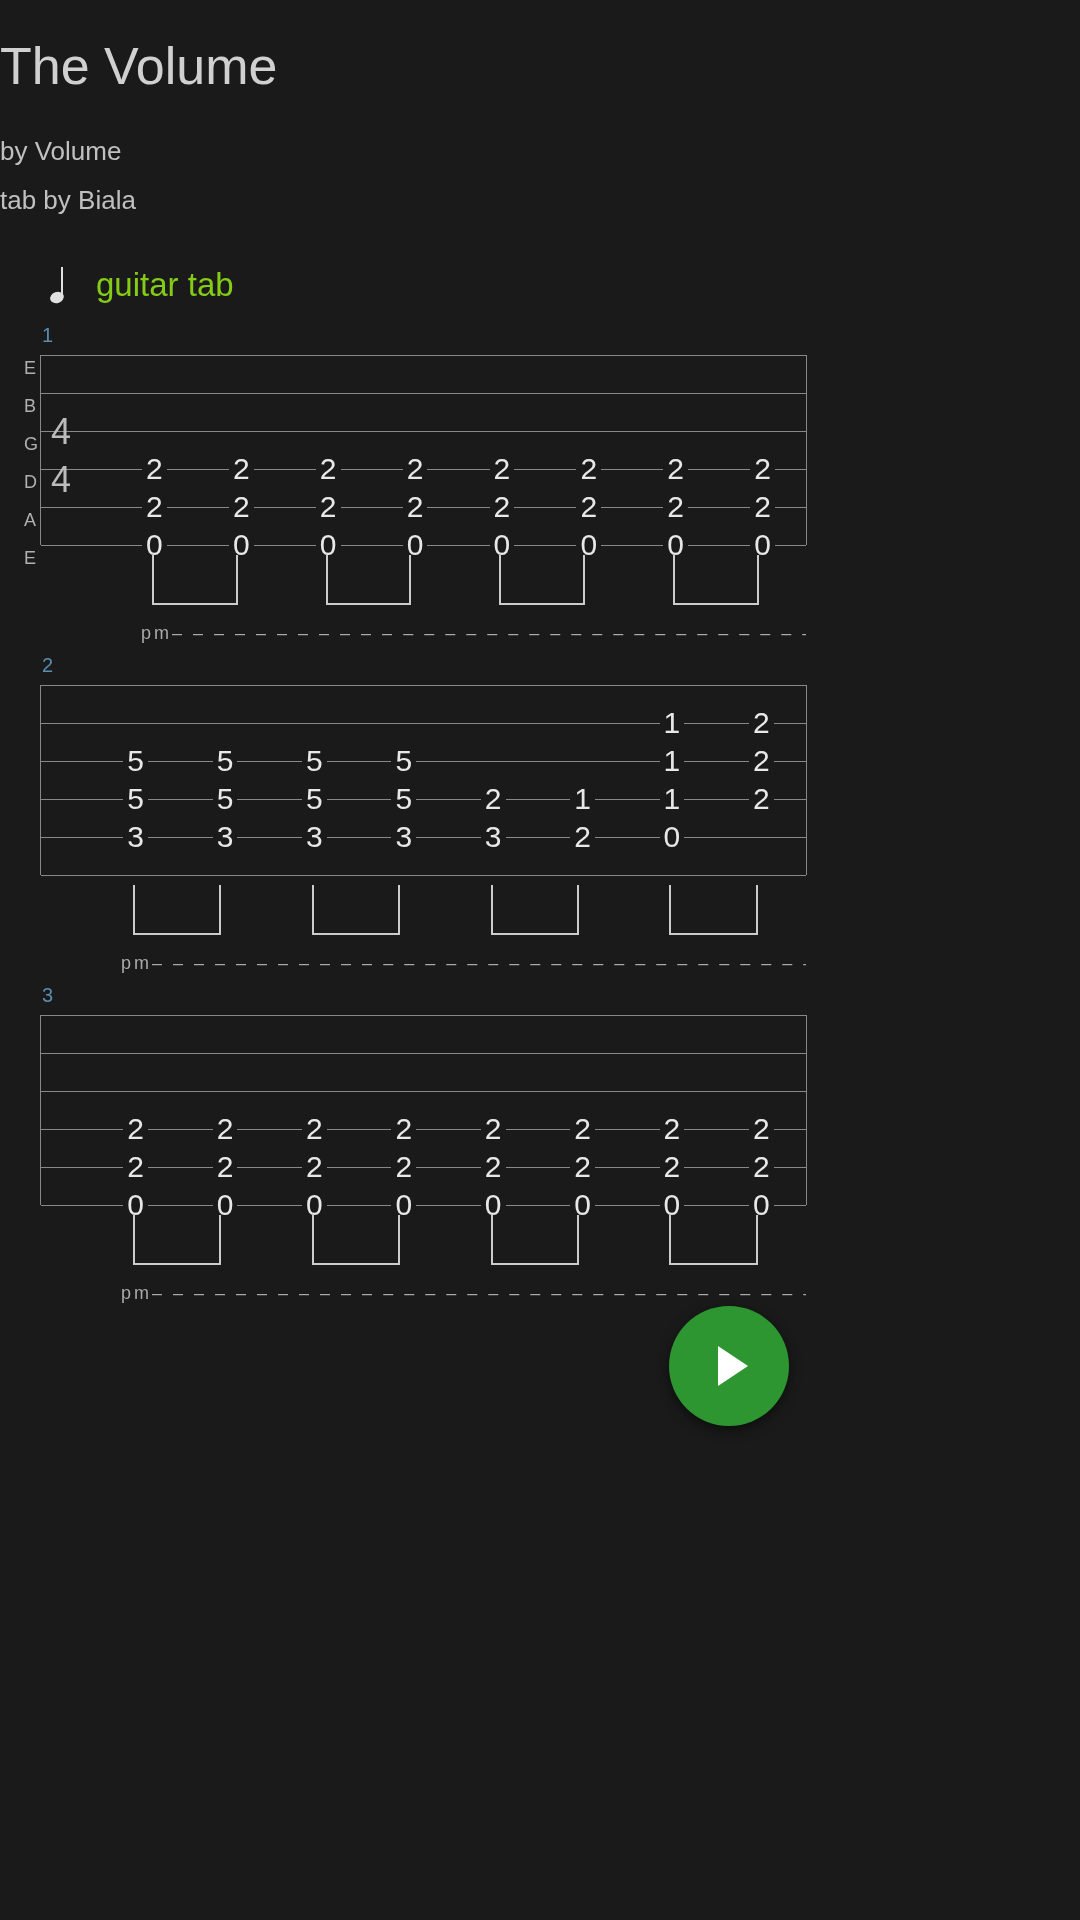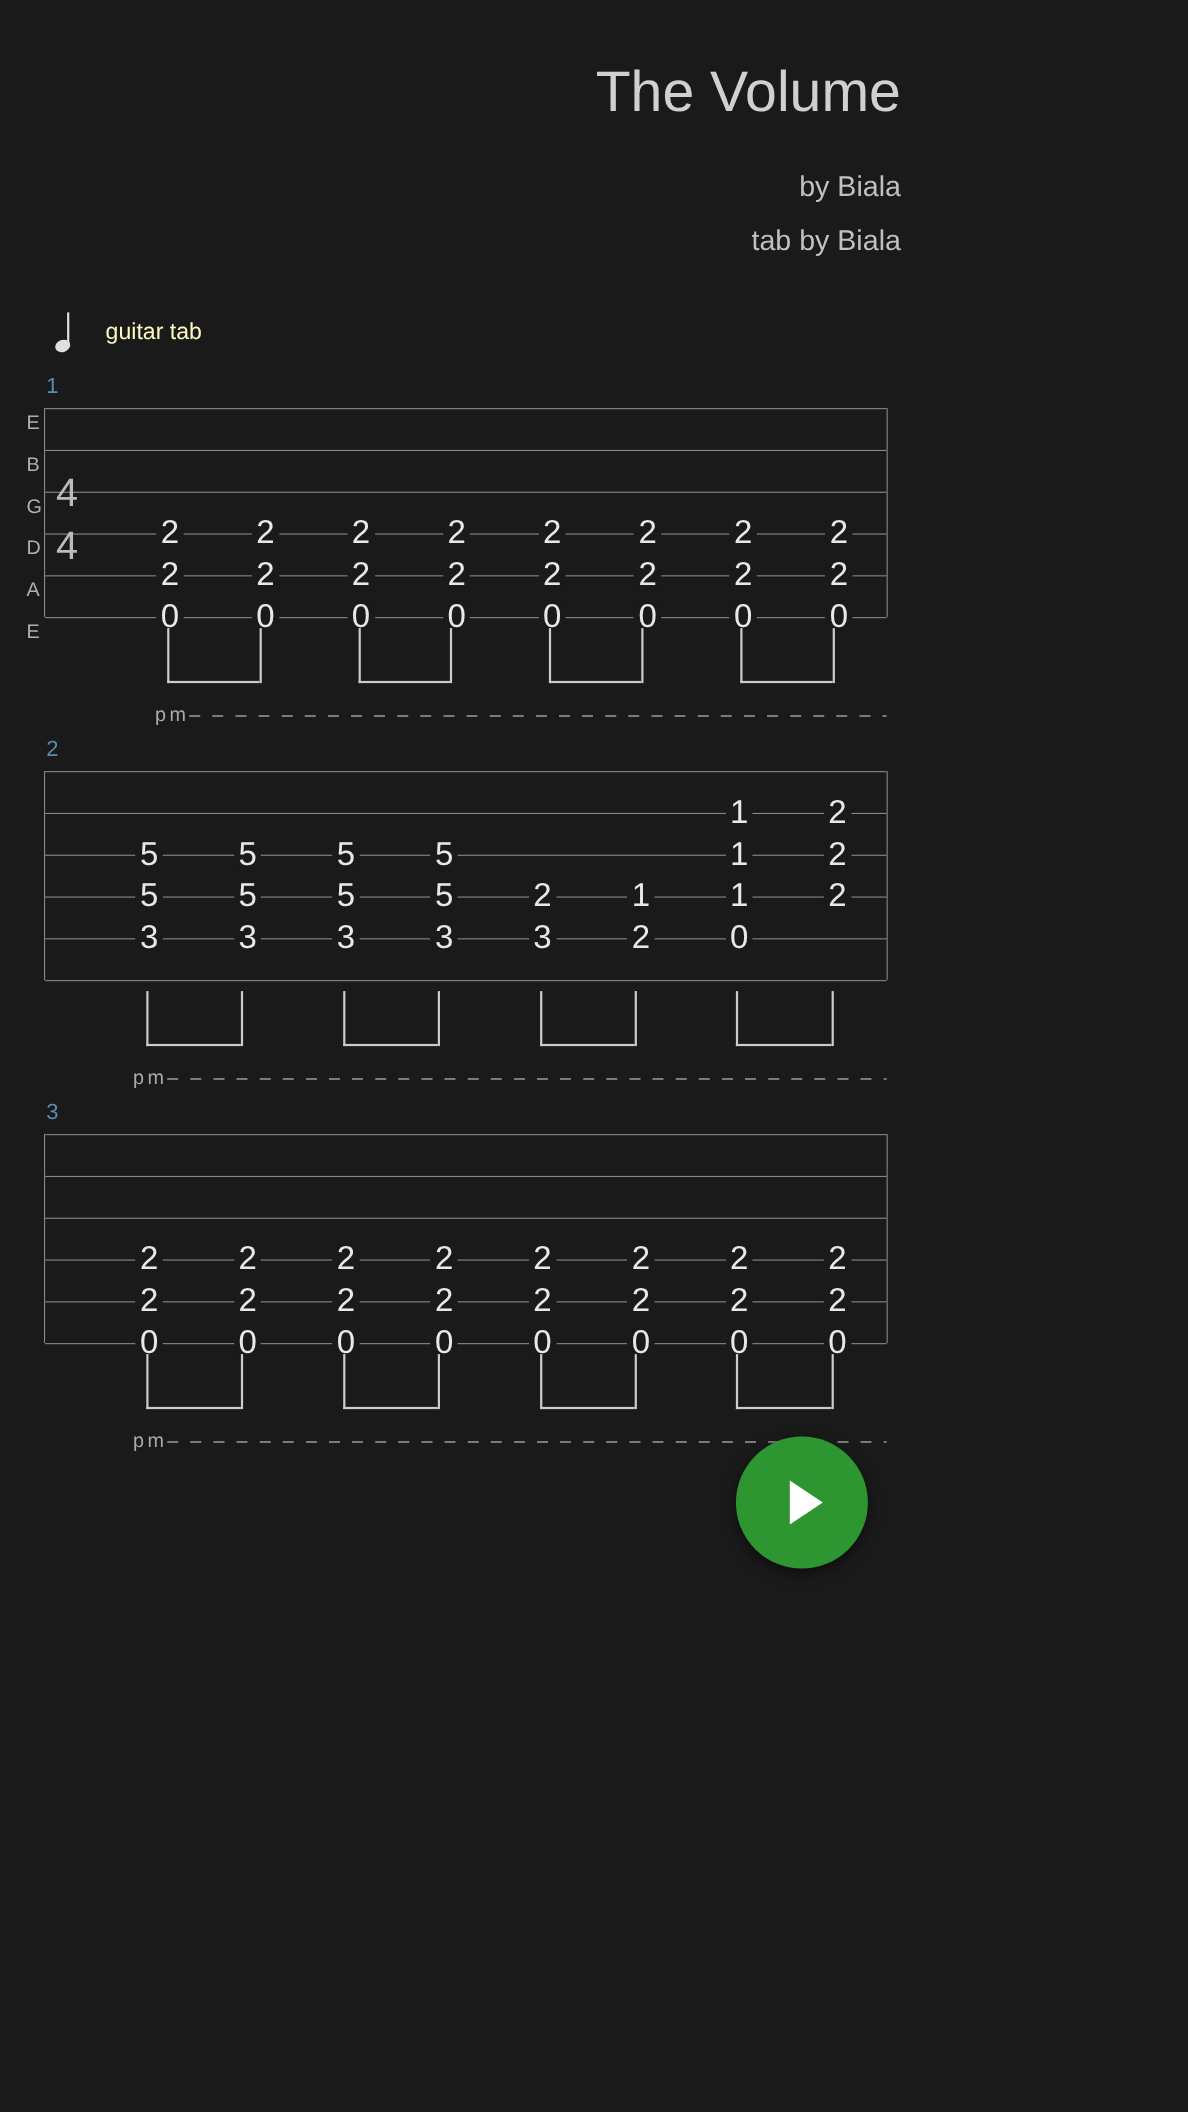--- a/index.html
+++ b/index.html
@@ -1,26 +1,26 @@
 <!DOCTYPE html>
 <html><head>
 <meta charset="utf-8">
 <style>
 *{margin:0;padding:0;box-sizing:border-box}
 body{background:#1a1a1a;color:#e0e0e0;font-family:sans-serif;width:819px;height:1456px;overflow:hidden;position:relative}
-.header{text-align:right;padding-top:54px}
+.header{text-align:left;padding-top:36px}
 .title{font-size:52px;font-weight:300;color:#d0d0d0;margin-bottom:40px}
 .byline{font-size:26px;color:#c0c0c0;margin-bottom:18px}
 .tabby{font-size:26px;color:#c0c0c0}
 .tempo-row{display:flex;align-items:center;padding:50px 40px 20px 50px}
 .note-icon{position:relative;width:20px;height:36px;margin-right:26px}
 .note-head{position:absolute;bottom:0;left:0;width:14px;height:11px;background:#e0e0e0;border-radius:50%;transform:rotate(-20deg)}
 .note-stem{position:absolute;bottom:8px;left:11px;width:2px;height:28px;background:#e0e0e0}
 .tempo-text{font-size:28px;color:#e0e0e0;flex:1}
-.track-name{font-size:21px;color:#fef9c3}
+.track-name{font-size:33px;color:#84cc16}
 .tab-container{padding:0 12px}
 .measure-num{color:#5a8db0;font-size:20px;margin-left:30px;margin-bottom:8px}
 .measure-block{margin-bottom:30px}
 .string-labels{position:absolute;left:12px;font-size:18px;color:#b0b0b0}
 .string-label{height:38px;display:flex;align-items:center}
 .staff{position:relative;margin-left:28px;height:190px;border-left:1px solid #888;border-right:1px solid #888}
 .string-line{position:absolute;left:0;right:0;height:1px;background:#888}
 .timesig{position:absolute;left:10px;font-size:36px;color:#bbb;font-weight:400}
 .notes-row{position:absolute;left:0;right:0;display:flex;padding-left:70px}
 .note-col{flex:1;text-align:center}
@@ -31,21 +31,21 @@
 .beam-horiz{position:absolute;bottom:10px;height:2px;background:#ccc}
 .pm-row{position:absolute;left:0;right:0;top:268px;padding-left:100px;font-size:18px;color:#aaa;letter-spacing:3px;white-space:nowrap;overflow:hidden}
 .play-btn{position:absolute;right:30px;bottom:30px;width:120px;height:120px;border-radius:50%;background:#2e9631;display:flex;align-items:center;justify-content:center;cursor:pointer;box-shadow:0 4px 12px rgba(0,0,0,0.5)}
 .play-triangle{width:0;height:0;border-left:30px solid #fff;border-top:20px solid transparent;border-bottom:20px solid transparent;margin-left:8px}
 </style>
 </head>
 <body>
 
 <div class="header">
   <div class="title">The Volume</div>
-  <div class="byline">by Biala</div>
+  <div class="byline">by Volume</div>
   <div class="tabby">tab by Biala</div>
 </div>
 
 <div class="tempo-row">
   <div class="note-icon">
     <div class="note-stem"></div>
       <div class="note-head"></div>
   </div>
   <div class="track-name">guitar tab</div>
 </div>

